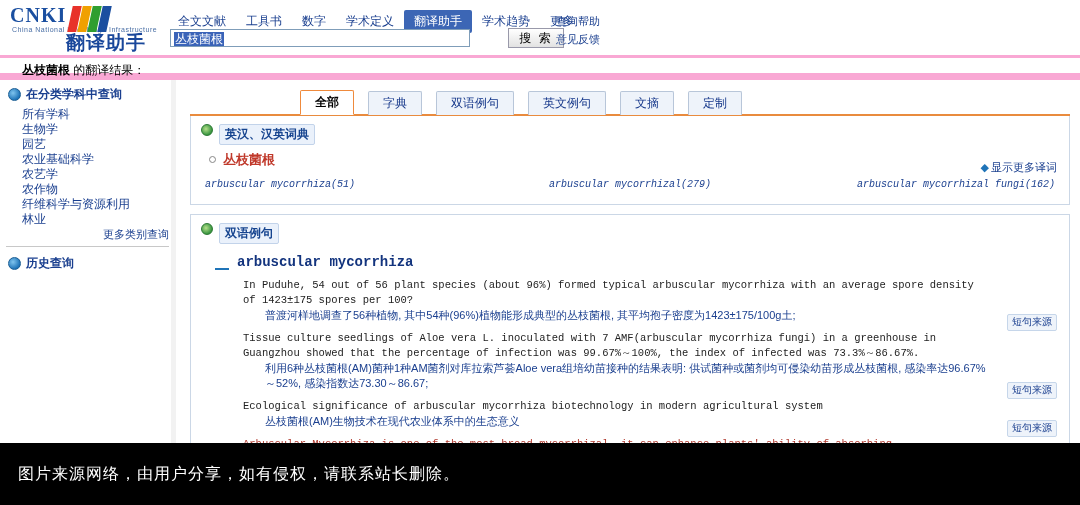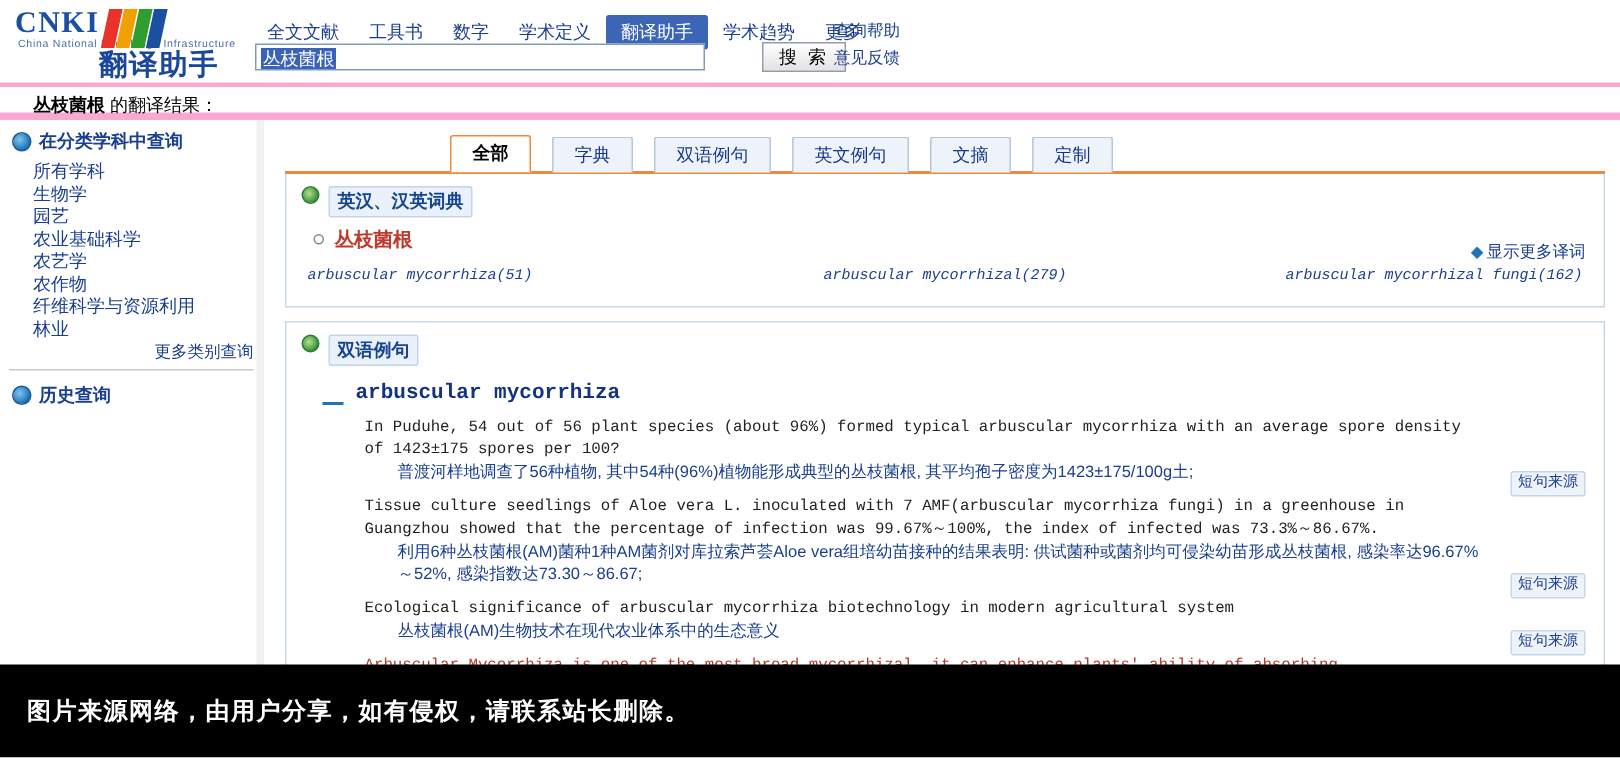--- a/index.html
+++ b/index.html
@@ -132,21 +132,21 @@
     position: absolute;
     left: 556px; top: 12px;
     font-size: 11px;
     line-height: 18px;
   }
   .helplinks a { display: block; color: #1a3f8f; text-decoration: none; }
 
   
   .resbar {
     height: 22px;
-    border-bottom: 5px solid #f9a8d4;
+    border-bottom: 7px solid #f9a8d4;
     background: #ffffff;
     padding: 4px 0 0 22px;
     font-size: 12px;
     color: #000;
   }
   .resbar b { font-weight: bold; }
 
   
   .body {
     display: flex;
@@ -371,21 +371,20 @@
     left: 0; bottom: 0;
     width: 1080px;
     height: 62px;
     background: #000;
     color: #fff;
     display: flex;
     align-items: center;
     padding-left: 18px;
     font-size: 16px;
     letter-spacing: 1px;
-    font-weight: bold;
   }
 </style>
 </head>
 <body>
 
 <div id="page">
 
   <div class="header">
     <div class="logo-area">
       <span class="cnki-text">CNKI</span>

